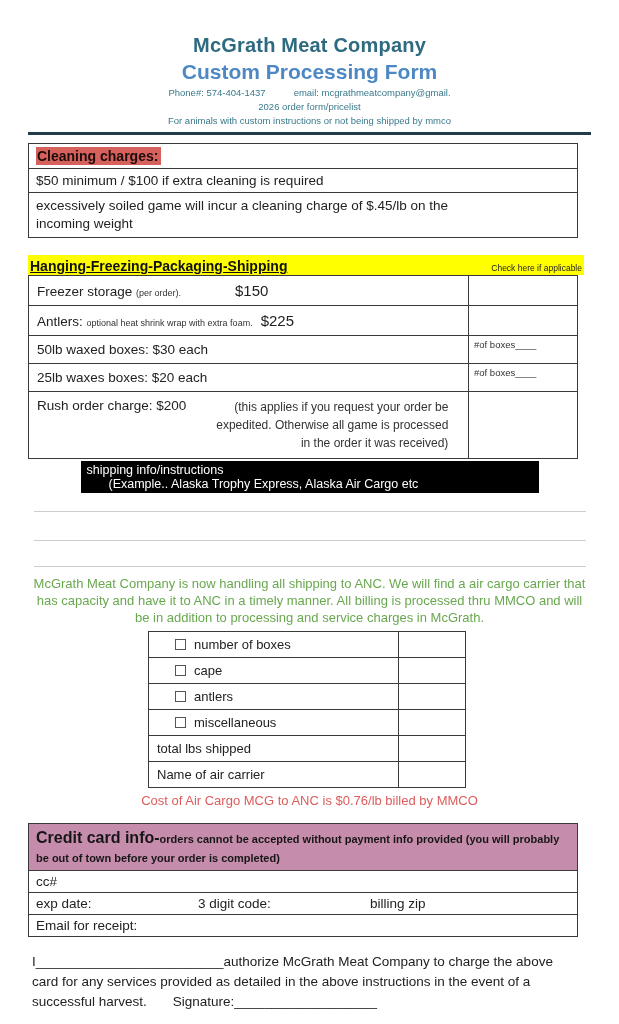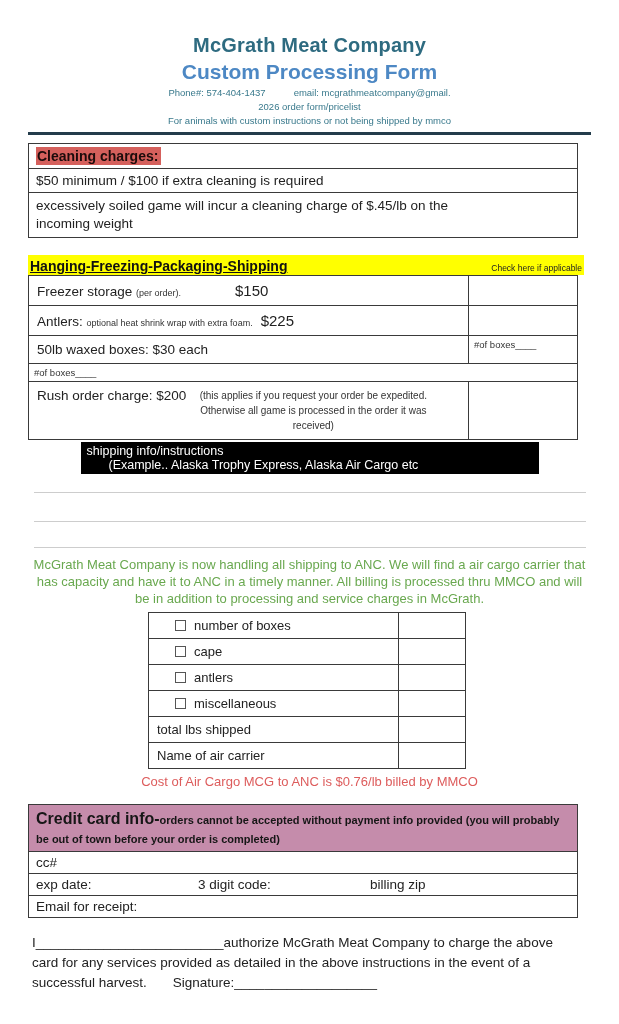--- a/index.html
+++ b/index.html
@@ -44,22 +44,22 @@
   .yellowband .checkttl { font-size: 8.5px; color: #222; padding-bottom: 1px; }
 
   .hangtbl .trow { display: flex; align-items: stretch; }
   .hangtbl .lcell { flex: 1; padding: 6px 8px; font-size: 13.5px; border-right: 1px solid #3a3a3a; }
   .hangtbl .rcell { width: 108px; padding: 3px 5px; font-size: 9.5px; color: #333; }
   .hangtbl .note { font-size: 9px; color: #333; }
   .hangtbl .price { font-size: 15px; }
   .lead { display: inline-block; min-width: 198px; }
   .lead-antlers { display: inline-block; }
   .antler-price { margin-left: 8px; }
-  .rushnote { display: inline-block; width: 240px; font-size: 10px; color: #333;
-              text-align: center; vertical-align: top; margin-left: 7px; line-height: 1.5; }
+  .rushnote { display: inline-block; width: 240px; font-size: 12px; color: #333;
+              text-align: right; vertical-align: top; margin-left: 22px; line-height: 1.5; }
 
   
   .blackbar {
     margin: 2px auto 0 auto; width: 458px; background: #000; color: #fff;
     font-size: 12.5px; padding: 2px 6px; display: flex; flex-direction: column;
   }
   .blackbar .ex { margin-left: 22px; }
 
   
   .writeline { border-top: 1.5px solid #cdcdcd; width: 552px; margin-left: 6px; }
@@ -138,20 +138,21 @@
       <div class="lcell">
         <span class="lead-antlers"><span>Antlers:</span> <span class="note">optional heat shrink wrap with extra foam.</span></span><span class="price antler-price">$225</span>
       </div>
       <div class="rcell"></div>
     </div>
     <div class="trow">
       <div class="lcell">50lb waxed boxes:  $30 each</div>
       <div class="rcell">#of boxes____</div>
     </div>
     <div class="trow">
+      <div class="lcell">25lb waxes boxes:  $20 each</div>
       <div class="rcell">#of boxes____</div>
     </div>
     <div class="trow">
       <div class="lcell">
         <span>Rush order charge: $200</span><span class="rushnote">(this applies if you request your order be expedited. Otherwise all game is processed in the order it was received)</span>
       </div>
       <div class="rcell"></div>
     </div>
   </div>
 

